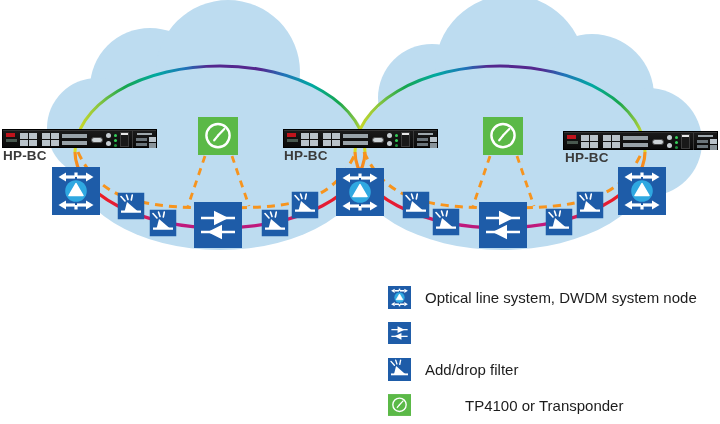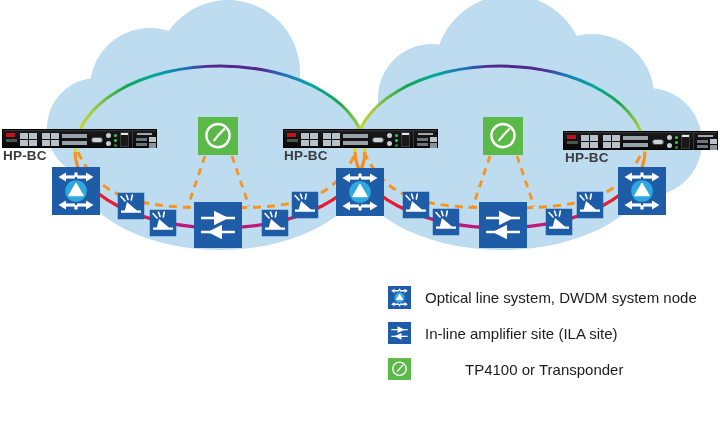--- a/index.html
+++ b/index.html
@@ -254,21 +254,26 @@
     <div class="legend-row">
       <svg class="legend-icon" width="23" height="23" viewBox="0 0 48 48">
           <use href="#sym-dwdm"></use>
         </svg>
       <span class="legend-label">Optical line system, DWDM system node</span>
     </div>
     <div class="legend-row">
       <svg class="legend-icon" width="23" height="22" viewBox="0 0 48 46">
           <use href="#sym-ila"></use>
         </svg>
-      <span class="legend-label">In-line amplifier site (ILA site)</span>
+    </div>
+    <div class="legend-row">
+      <svg class="legend-icon" width="23" height="23" viewBox="0 0 27 27">
+          <use href="#sym-adddrop"></use>
+        </svg>
+      <span class="legend-label">Add/drop filter</span>
     </div>
     <div class="legend-row">
       <svg class="legend-icon" width="23" height="22" viewBox="0 0 40 38">
           <use href="#sym-clock"></use>
         </svg>
       <span class="legend-label">TP4100 or Transponder</span>
     </div>
   </div>
 
 </div>

